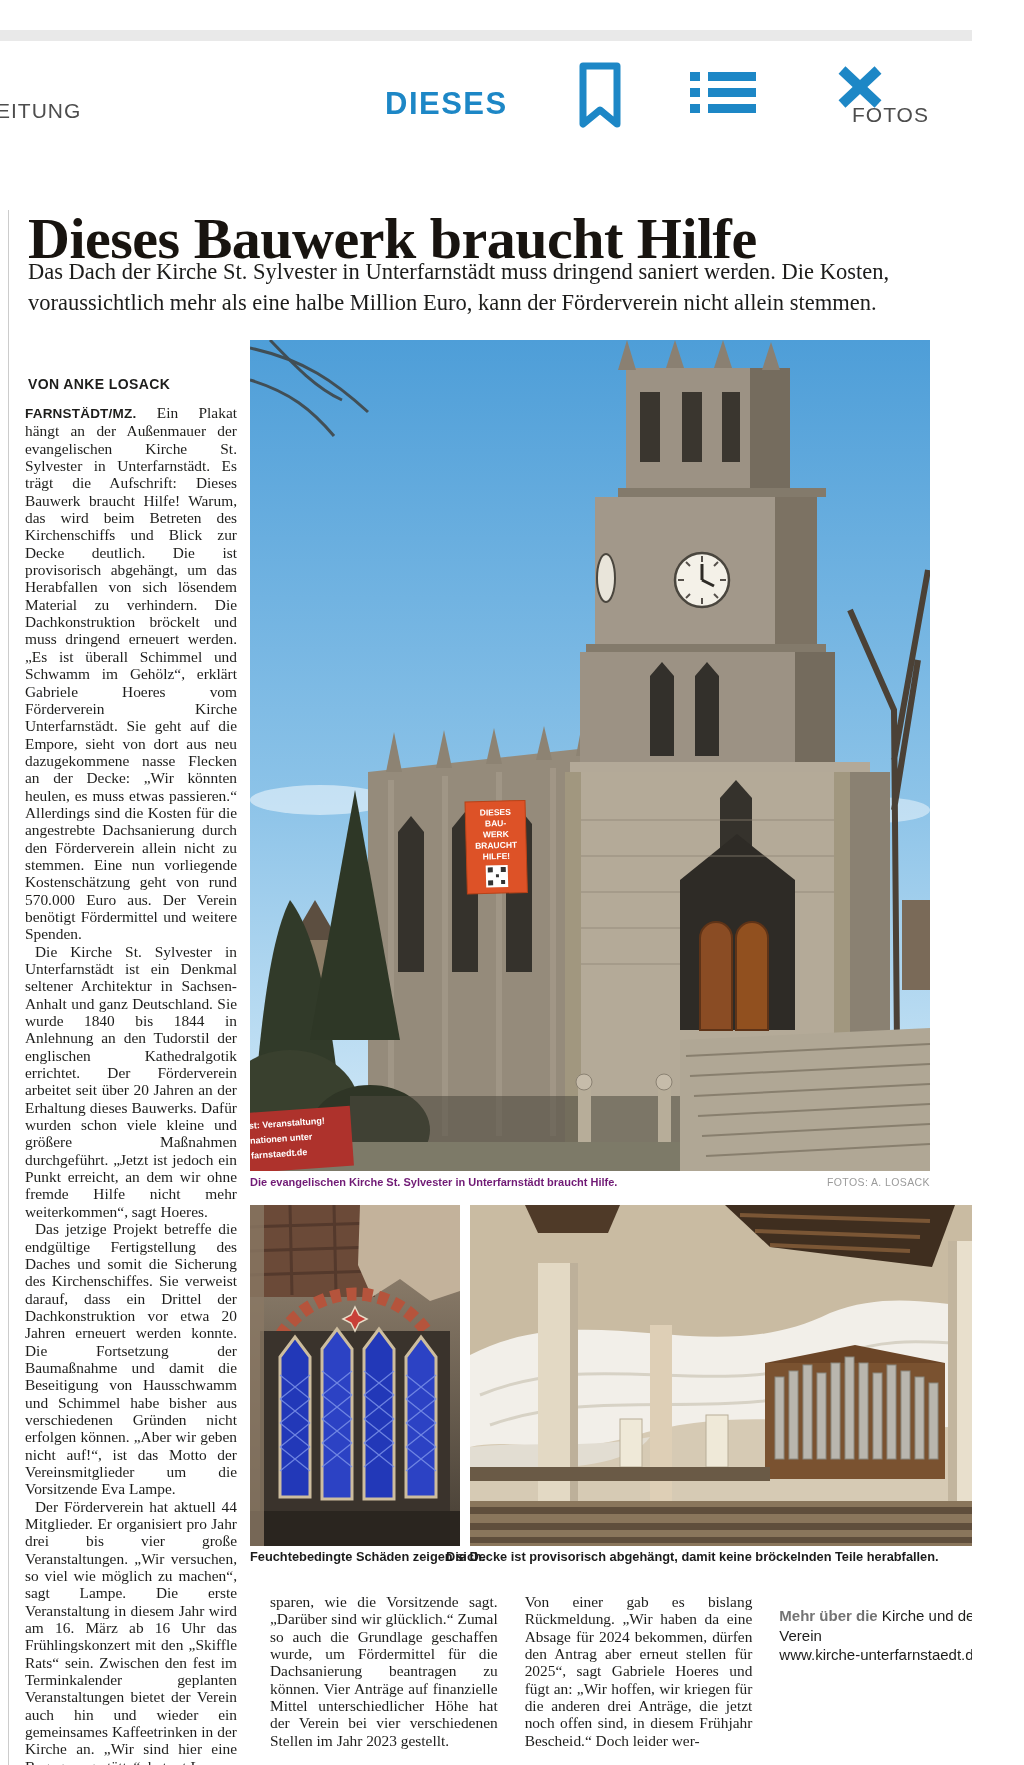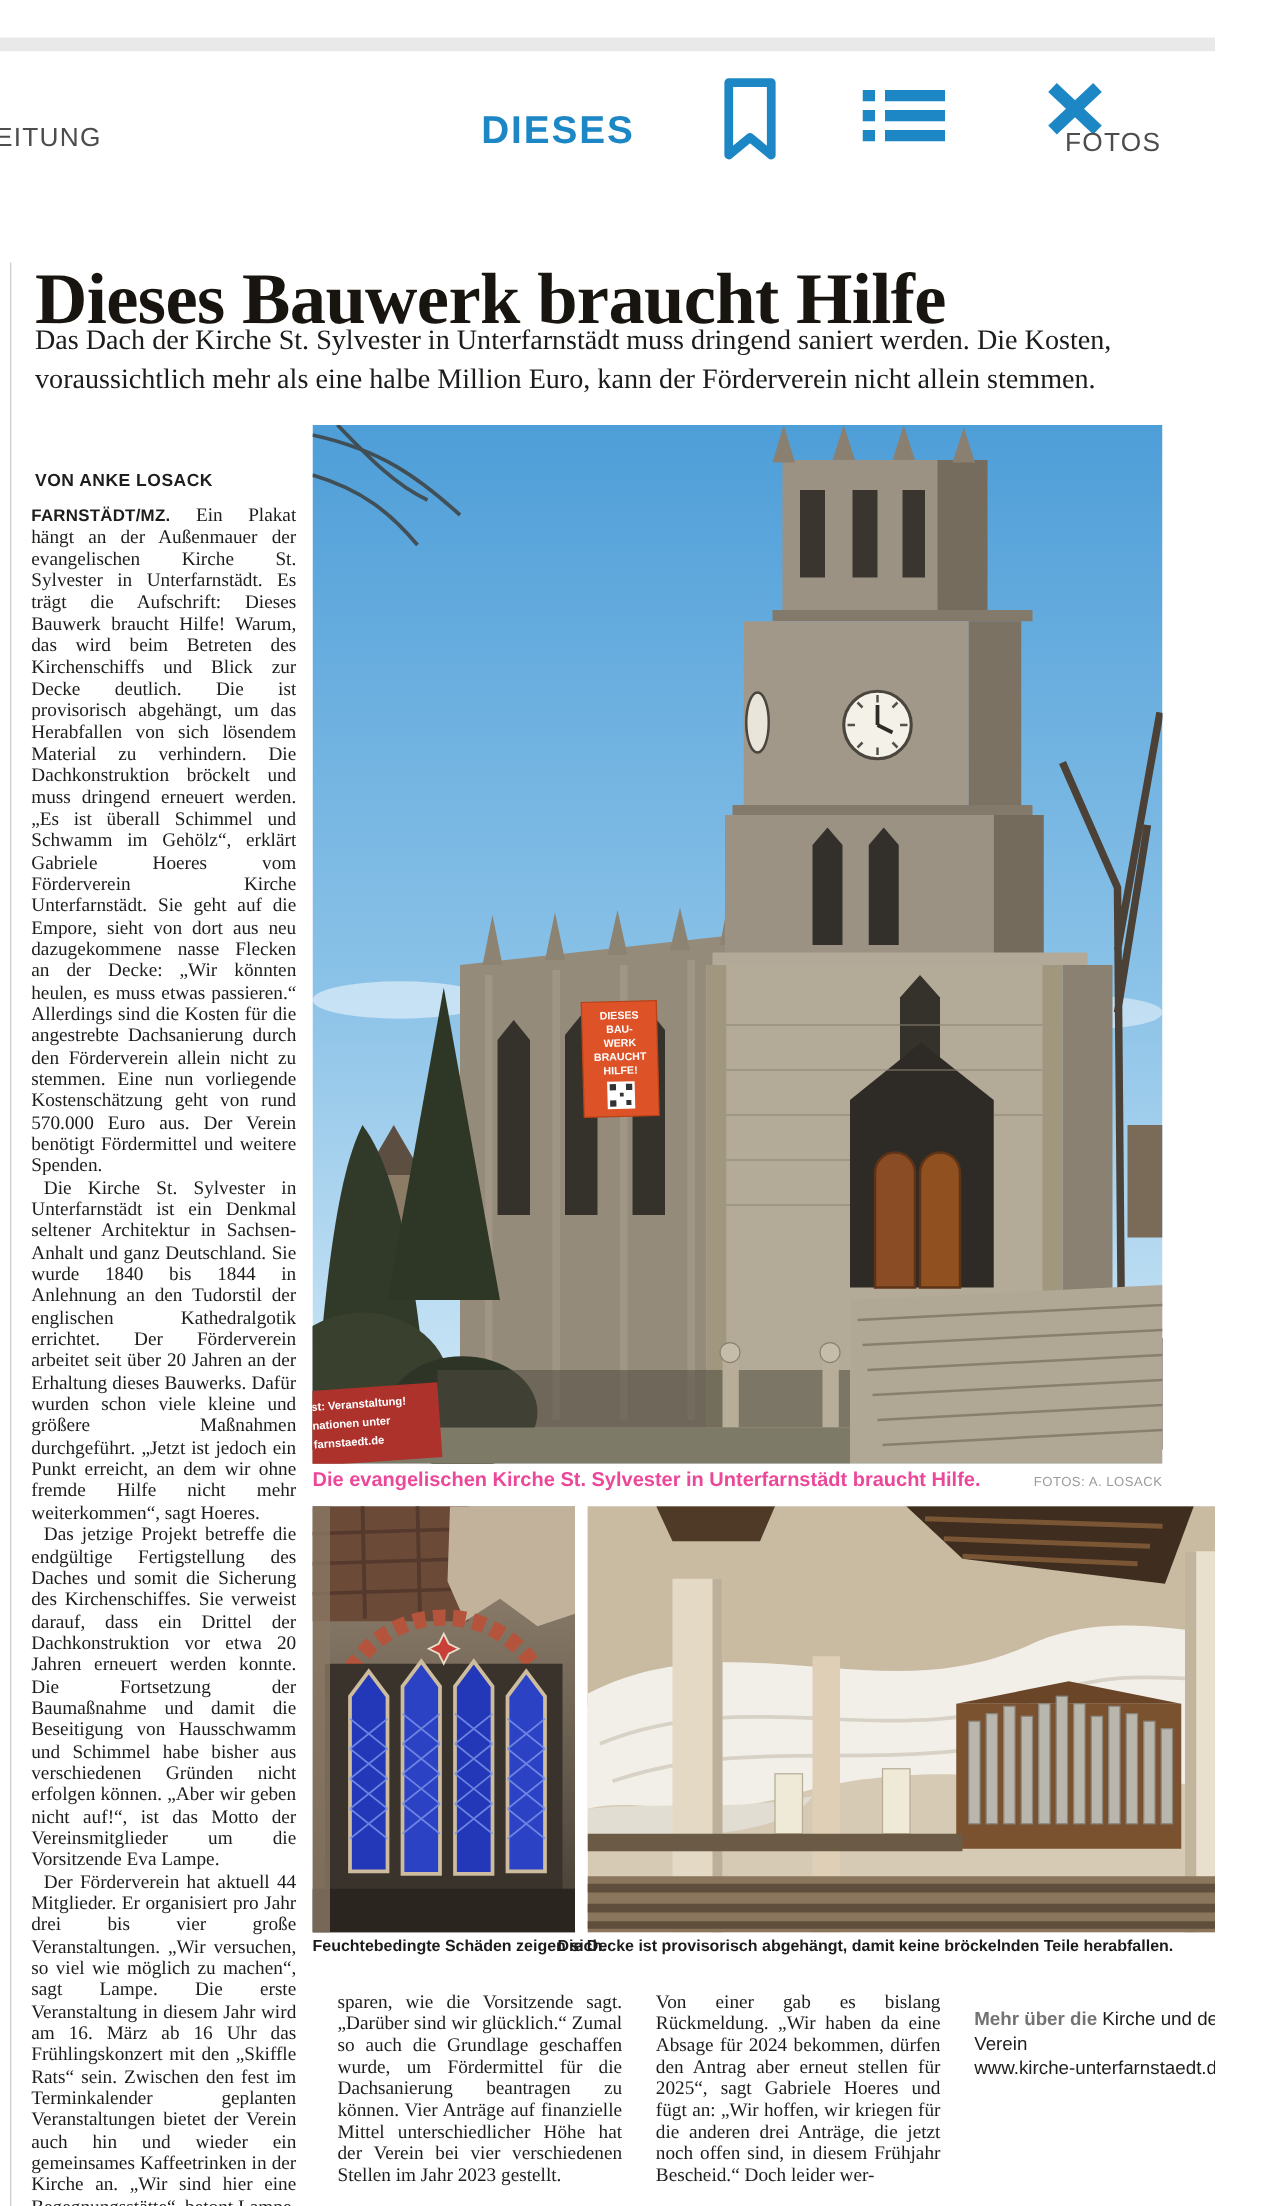--- a/index.html
+++ b/index.html
@@ -30,21 +30,21 @@
   .body-col p + p{text-indent:10px;}
   .dateline{font-family:"Liberation Sans",sans-serif;font-weight:bold;font-size:13.5px;letter-spacing:0.2px;}
 
   .photo{position:absolute;display:block;}
   .ph-main{left:250px;top:340px;}
   .ph-damage{left:250px;top:1205px;}
   .ph-ceiling{left:470px;top:1205px;}
 
   .caption-row{position:absolute;left:250px;top:1176px;width:680px;display:flex;
         justify-content:space-between;align-items:baseline;}
-  .caption{font-family:"Liberation Sans",sans-serif;font-weight:bold;font-size:16px;color:#ec4899;}
+  .caption{font-family:"Liberation Sans",sans-serif;font-weight:bold;font-size:11px;color:#701a75;}
   .credit{font-family:"Liberation Sans",sans-serif;font-size:10.5px;color:#9b9b9b;letter-spacing:0.4px;}
   .cap-small{position:absolute;top:1549px;font-family:"Liberation Sans",sans-serif;
         font-weight:bold;font-size:12.8px;color:#1b1b1b;white-space:nowrap;}
   .cap-damage{left:250px;}
   .cap-ceiling{left:446px;}
 
   .cont-row{position:absolute;left:270px;top:1593px;width:737px;height:172px;overflow:hidden;
         display:flex;gap:27px;}
   .cont-col{flex:1;font-size:15.4px;line-height:17.35px;text-align:justify;}
   .cont-col p{margin:0;}

